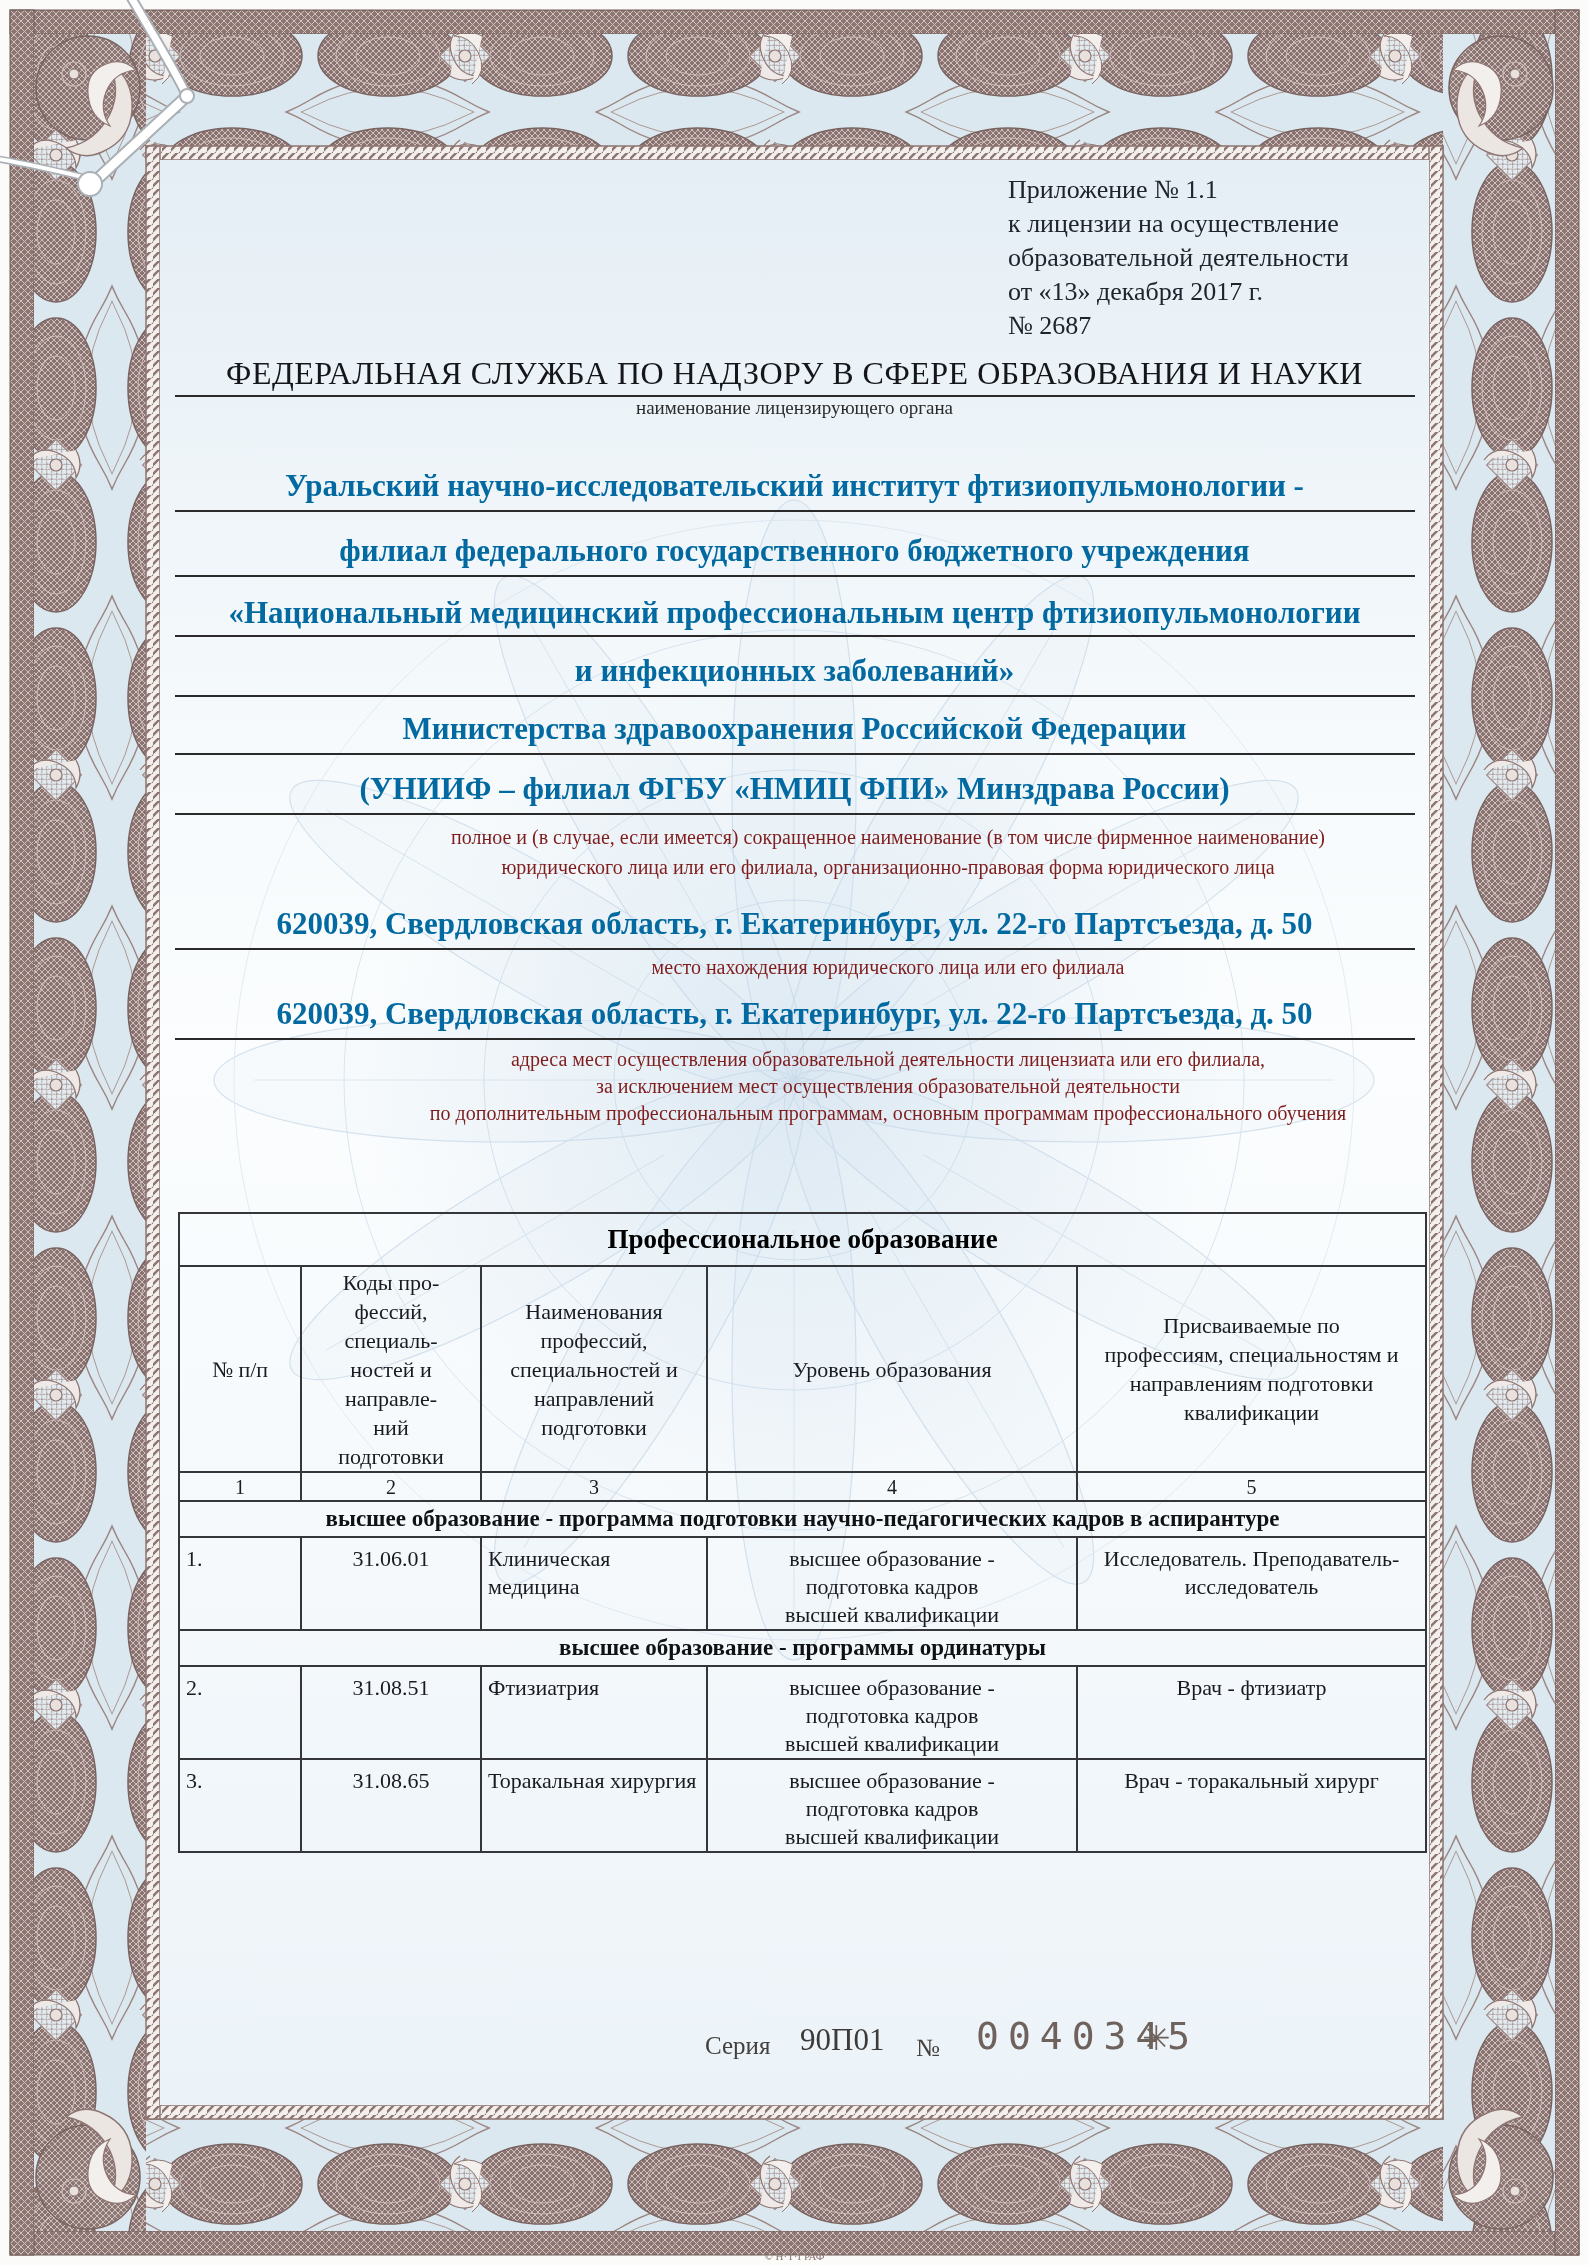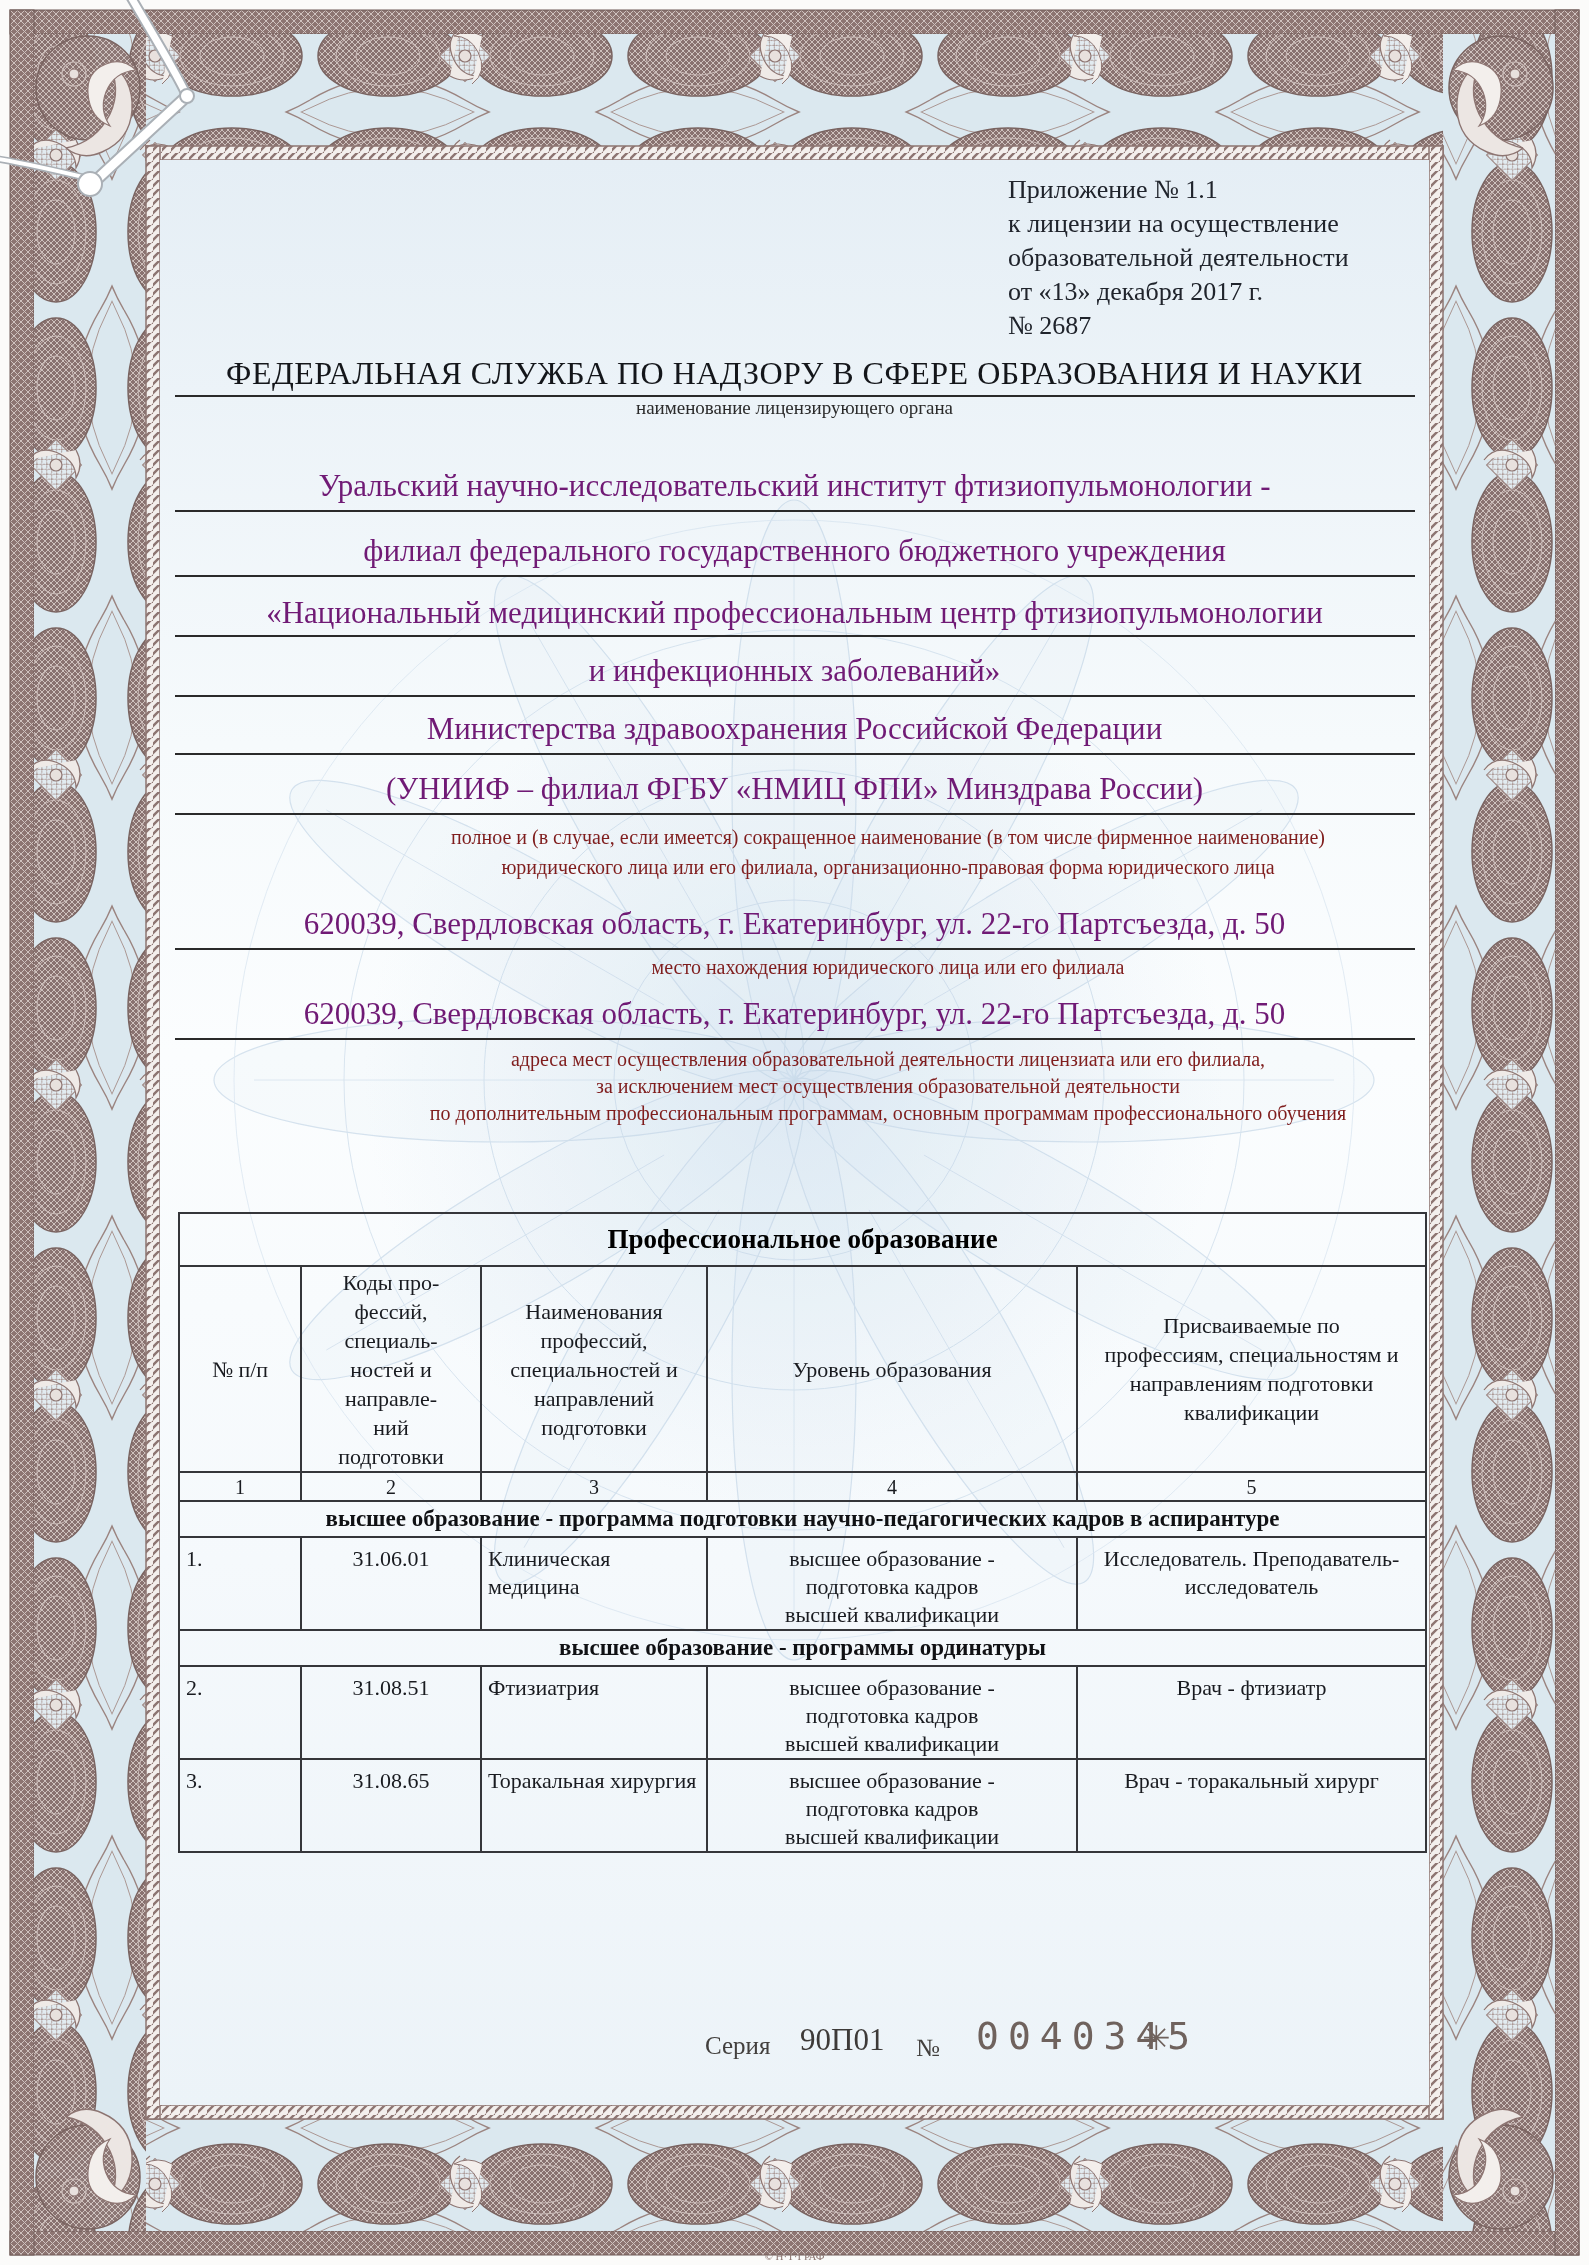--- a/index.html
+++ b/index.html
@@ -13,21 +13,21 @@
     position:absolute;left:160px;top:160px;width:1269px;height:1945px;
     background:linear-gradient(180deg,#e5eef5 0%,#ecf3f8 12%,#f6fafc 30%,#fbfdfe 46%,#f5f9fc 72%,#ecf3f8 100%);
   }
   .content{position:absolute;left:160px;top:0;width:1269px;height:2265px;z-index:5;}
   .appendix{position:absolute;left:848px;top:173px;font-size:26px;line-height:34px;color:#20242c;}
   .rule{width:1240px;margin:0 auto;border-bottom:2px solid #2a2a2a;text-align:center;}
   .licensor{position:absolute;left:0;top:355px;width:1269px;}
   .licensor .rule{font-size:32px;letter-spacing:.5px;padding-bottom:3px;color:#14161a;}
   .small-cap{font-size:19px;color:#2b2b2b;text-align:center;}
   .uline{position:absolute;left:0;width:1269px;}
-  .uline .rule{font-weight:normal;font-size:31px;line-height:31px;color:#701a75;}
+  .uline .rule{font-weight:bold;font-size:31px;line-height:31px;color:#0369a1;}
   .cap-block{position:absolute;left:0;width:1456px;text-align:center;font-size:20px;color:#7f1d1d;}
   
   table.license{
     position:absolute;left:18px;top:1212px;width:1247px;border-collapse:collapse;table-layout:fixed;
     font-size:22px;color:#191b20;
   }
   table.license td{border:2px solid #35363a;padding:0 6px;white-space:pre-line;overflow:hidden;}
   tr.t-title td{font-weight:bold;font-size:27px;text-align:center;vertical-align:middle;height:51px;color:#000000;}
   tr.t-head td{text-align:center;vertical-align:middle;height:204px;line-height:29px;}
   tr.t-nums td{text-align:center;height:27px;font-size:20px;line-height:22px;vertical-align:middle;}

